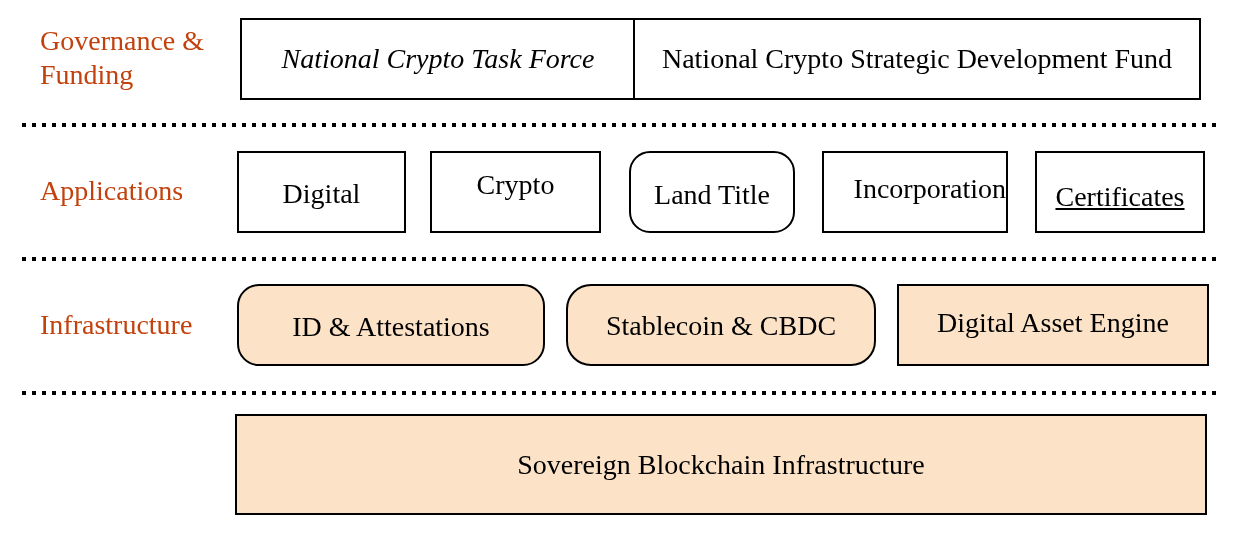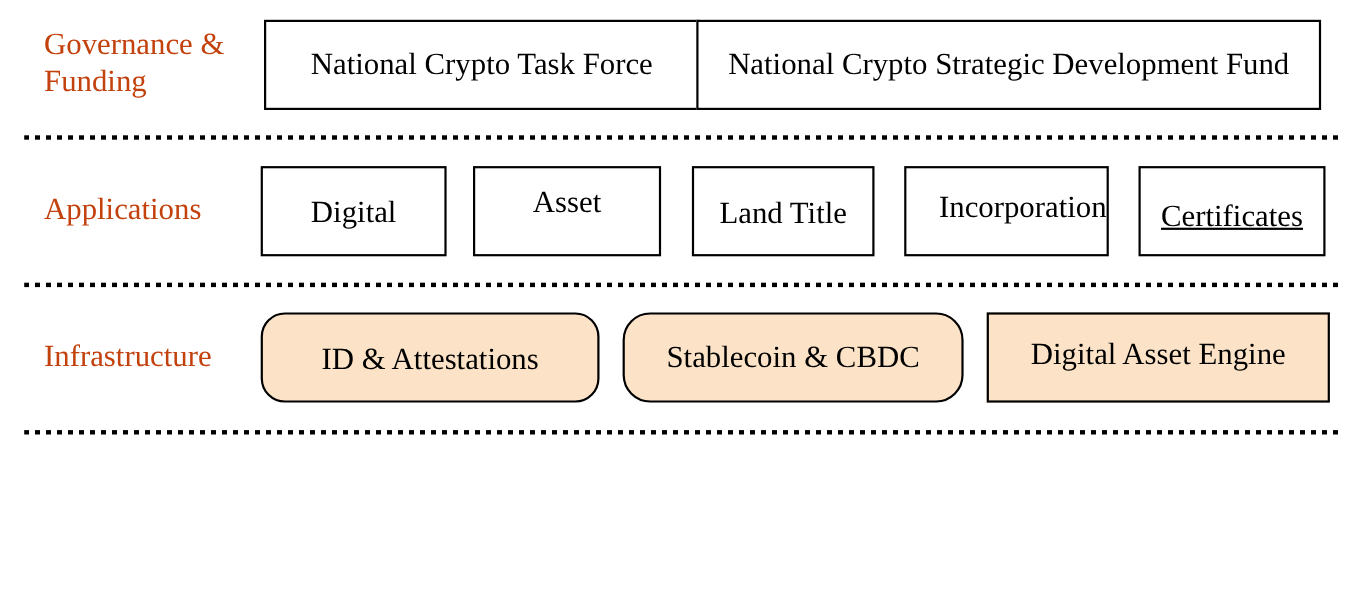--- a/index.html
+++ b/index.html
@@ -54,27 +54,27 @@
   .dy-p2 { transform: translateY(2px); }
   .dy-p3 { transform: translateY(3px); }
   .dy-p5 { transform: translateY(5px); text-decoration: underline; }
   .dy-p1 { transform: translateY(1px); }
   .dy-m7 { transform: translateY(-7px); }
   .dy-m3 { transform: translateY(-3px); }
   .dy-m2 { transform: translateY(-2px); }
 
   
   #lbl-governance { top: 24px; width: 195px; }
-  #box-task-force        { left: 240px; top: 18px;  width: 396px; height: 82px; }
+  #box-task-force        { left: 240px; top: 18px;  width: 396px; height: 82px; font-style: italic; }
   #box-dev-fund          { left: 633px; top: 18px;  width: 568px; height: 82px; }
   #sep-1 { top: 123px; }
   #lbl-applications { top: 151px; height: 80px; }
   #box-welfare           { left: 237px;  top: 151px; width: 169px; height: 82px; }
   #box-voting            { left: 430px;  top: 151px; width: 171px; height: 82px; }
-  #box-land-title        { left: 629px;  top: 151px; width: 166px; height: 82px; }
+  #box-land-title        { left: 629px;  top: 151px; width: 166px; height: 82px; border-radius: 21px; }
   #box-incorporation     { left: 822px;  top: 151px; width: 186px; height: 82px; justify-content: flex-end; }
   #box-certificates      { left: 1035px; top: 151px; width: 170px; height: 82px; }
   #sep-2 { top: 257px; }
   #lbl-infrastructure { top: 285px; height: 80px; }
   #box-id-attestations   { left: 237px; top: 284px; width: 308px; height: 82px; border-radius: 22px; }
   #box-stablecoin-cbdc   { left: 566px; top: 284px; width: 310px; height: 82px; border-radius: 25px; }
   #box-digital-asset     { left: 897px; top: 284px; width: 312px; height: 82px; }
   #sep-3 { top: 391px; }
   #box-sovereign         { left: 235px; top: 414px; width: 972px; height: 101px; }
 </style>
@@ -91,21 +91,21 @@
     <span>National Crypto Strategic Development Fund</span>
   </div>
 
   <div class="sep" id="sep-1"></div>
 
   <div class="row-label" id="lbl-applications">Applications</div>
   <div class="dbox" id="box-welfare">
     <span class="dy-p2">Digital</span>
   </div>
   <div class="dbox" id="box-voting">
-    <span class="dy-m7">Asset</span>
+    <span class="dy-m7">Crypto</span>
   </div>
   <div class="dbox" id="box-land-title">
     <span class="dy-p3">Land Title</span>
   </div>
   <div class="dbox" id="box-incorporation">
     <span class="dy-m3">Incorporation</span>
   </div>
   <div class="dbox" id="box-certificates">
     <span class="dy-p5">Certificates</span>
   </div>
@@ -118,14 +118,17 @@
   </div>
   <div class="dbox filled" id="box-stablecoin-cbdc">
     <span class="dy-p1">Stablecoin &amp; CBDC</span>
   </div>
   <div class="dbox filled" id="box-digital-asset">
     <span class="dy-m2">Digital Asset Engine</span>
   </div>
 
   <div class="sep" id="sep-3"></div>
 
+  <div class="dbox filled" id="box-sovereign">
+    <span>Sovereign Blockchain Infrastructure</span>
+  </div>
 
 </div>
 
 </body></html>

